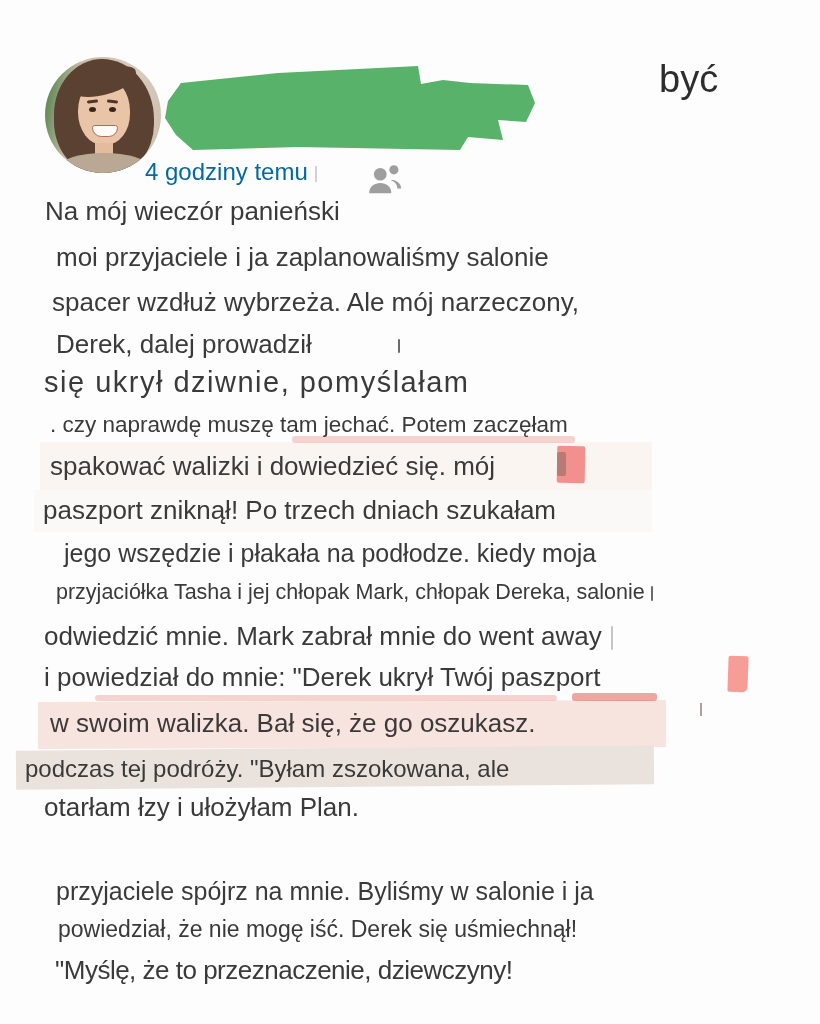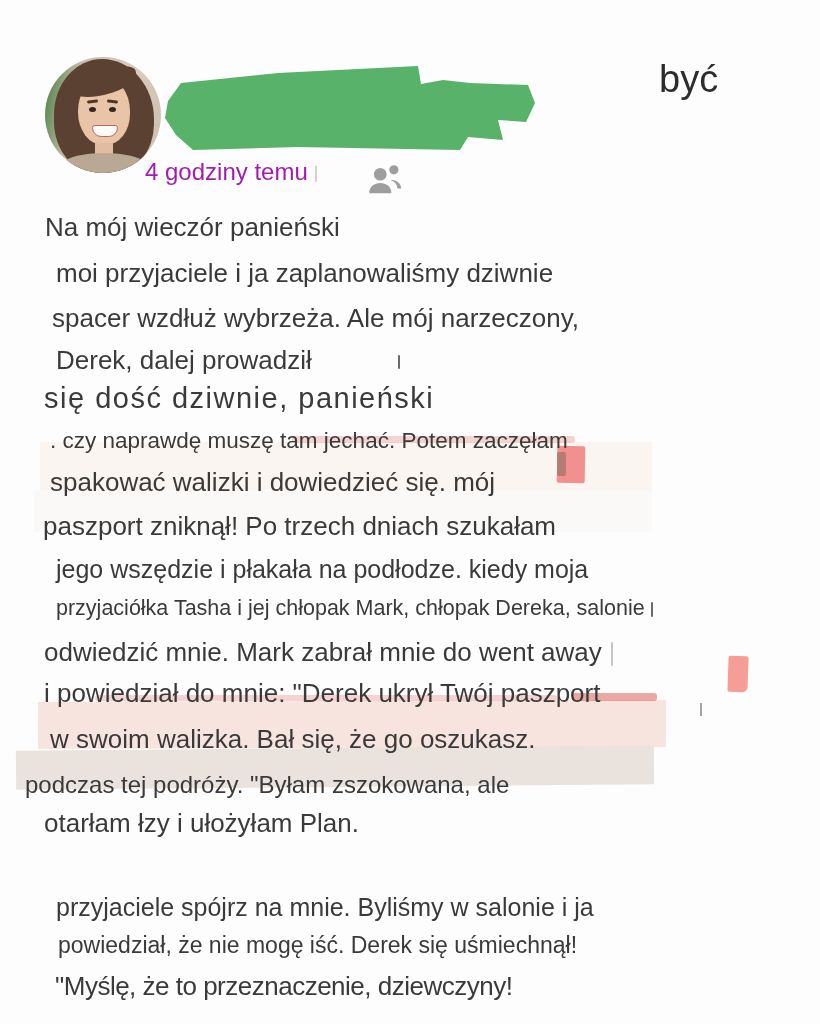--- a/index.html
+++ b/index.html
@@ -19,26 +19,26 @@
   .avatar .face{position:absolute;left:33px;top:20px;width:52px;height:68px;background:#eac4a7;border-radius:50% 50% 46% 48%;}
   .avatar .fringe{position:absolute;left:26px;top:12px;width:66px;height:26px;background:#5a4131;border-radius:10% 30% 70% 40%;transform:rotate(-9deg);}
   .avatar .eye{position:absolute;width:7px;height:5px;background:#33271d;border-radius:50%;}
   .avatar .eye.l{left:44px;top:50px}.avatar .eye.r{left:64px;top:50px}
   .avatar .brow{position:absolute;width:11px;height:3px;background:#4a372a;border-radius:2px;}
   .avatar .brow.l{left:42px;top:43px;transform:rotate(-6deg)}.avatar .brow.r{left:62px;top:43px;transform:rotate(6deg)}
   .avatar .smile{position:absolute;left:47px;top:68px;width:24px;height:10px;background:#fdfbf8;border:1.5px solid #b5695c;border-radius:3px 3px 10px 10px;}
   .avatar .neck{position:absolute;left:50px;top:86px;width:18px;height:14px;background:#e3bb9e;}
   .avatar .shoulders{position:absolute;left:16px;top:96px;width:86px;height:26px;background:#b9a893;border-radius:50% 50% 0 0;}
   .redaction{position:absolute;left:163px;top:57px;width:380px;height:100px;}
-  .meta{position:absolute;left:145px;top:158px;font-size:24px;color:#a21caf;white-space:nowrap;}
+  .meta{position:absolute;left:145px;top:158px;font-size:24px;color:#0369a1;white-space:nowrap;}
   .meta .tick{display:inline-block;width:2px;height:16px;background:#d2d2d2;margin-left:7px;vertical-align:middle;}
   .friends{position:absolute;left:366px;top:160px;width:38px;height:38px;}
   .corner{position:absolute;left:659px;top:58px;font-size:38px;color:#2d2d2d;}
   
-  .ln{position:absolute;white-space:nowrap;z-index:3;margin-top:16px;}
+  .ln{position:absolute;white-space:nowrap;z-index:3;}
   .f29{font-size:29px;letter-spacing:1.5px;}
   .f26{font-size:26px;}
   .f26n{font-size:26px;letter-spacing:-0.5px;}
   .f25{font-size:25px;}
   .f24{font-size:24px;}
   .f23{font-size:23px;}
   .f22{font-size:22.5px;}
   .f21{font-size:21.5px;}
   .stray{display:inline-block;width:2px;background:#6a6a6a;vertical-align:middle;border-radius:1px;}
   
@@ -97,28 +97,28 @@
   <div class="box hl14"></div>
   <div class="smear sm7"></div>
   <div class="smear sm13a"></div>
   <div class="smear sm13b"></div>
   <div class="mark mark1"></div>
   <div class="mark mark1sm"></div>
   <div class="mark mark2"></div>
   <div class="mark tick13"></div>
 
   <div class="ln f26" style="top:196px;left:45px"><span>Na mój wieczór panieński</span></div>
-  <div class="ln f26" style="top:242px;left:56px"><span>moi przyjaciele i ja zaplanowaliśmy dziwnie</span></div>
+  <div class="ln f26" style="top:242px;left:56px"><span>moi przyjaciele i ja zaplanowaliśmy salonie</span></div>
   <div class="ln f26" style="top:287px;left:52px"><span>spacer wzdłuż wybrzeża. Ale mój narzeczony,</span></div>
   <div class="ln f26" style="top:329px;left:56px"><span>Derek, dalej prowadził</span><span class="stray" style="margin-left:86px;height:14px"></span></div>
-  <div class="ln f29" style="top:366px;left:44px"><span>się dość dziwnie, panieński</span></div>
+  <div class="ln f29" style="top:366px;left:44px"><span>się ukrył dziwnie, pomyślałam</span></div>
   <div class="ln f22" style="top:412px;left:50px"><span>. czy naprawdę muszę tam jechać. Potem zaczęłam</span></div>
   <div class="ln f26" style="top:451px;left:50px"><span>spakować walizki i dowiedzieć się. mój</span></div>
   <div class="ln f26" style="top:495px;left:43px"><span>paszport zniknął! Po trzech dniach szukałam</span></div>
-  <div class="ln f25" style="top:539px;left:56px"><span>jego wszędzie i płakała na podłodze. kiedy moja</span></div>
+  <div class="ln f25" style="top:539px;left:64px"><span>jego wszędzie i płakała na podłodze. kiedy moja</span></div>
   <div class="ln f21" style="top:580px;left:56px"><span>przyjaciółka Tasha i jej chłopak Mark, chłopak Dereka, salonie</span><span class="stray" style="margin-left:6px;height:15px"></span></div>
   <div class="ln f26" style="top:621px;left:44px"><span>odwiedzić mnie. Mark zabrał mnie do went away</span><span class="stray" style="margin-left:9px;height:24px;background:#c4c4c4"></span></div>
   <div class="ln f26" style="top:662px;left:44px"><span>i powiedział do mnie: "Derek ukrył Twój paszport</span></div>
   <div class="ln f26" style="top:708px;left:50px"><span>w swoim walizka. Bał się, że go oszukasz.</span></div>
   <div class="ln f24" style="top:755px;left:25px"><span>podczas tej podróży. "Byłam zszokowana, ale</span></div>
   <div class="ln f26" style="top:792px;left:44px"><span>otarłam łzy i ułożyłam Plan.</span></div>
   <div class="ln f25" style="top:877px;left:56px"><span>przyjaciele spójrz na mnie. Byliśmy w salonie i ja</span></div>
   <div class="ln f23" style="top:916px;left:58px"><span>powiedział, że nie mogę iść. Derek się uśmiechnął!</span></div>
   <div class="ln f26n" style="top:955px;left:55px"><span>"Myślę, że to przeznaczenie, dziewczyny!</span></div>
   <div class="ln f26" style="top:1030px;left:30px"><span>Następnie Tasha powiedziała: :</span></div>

